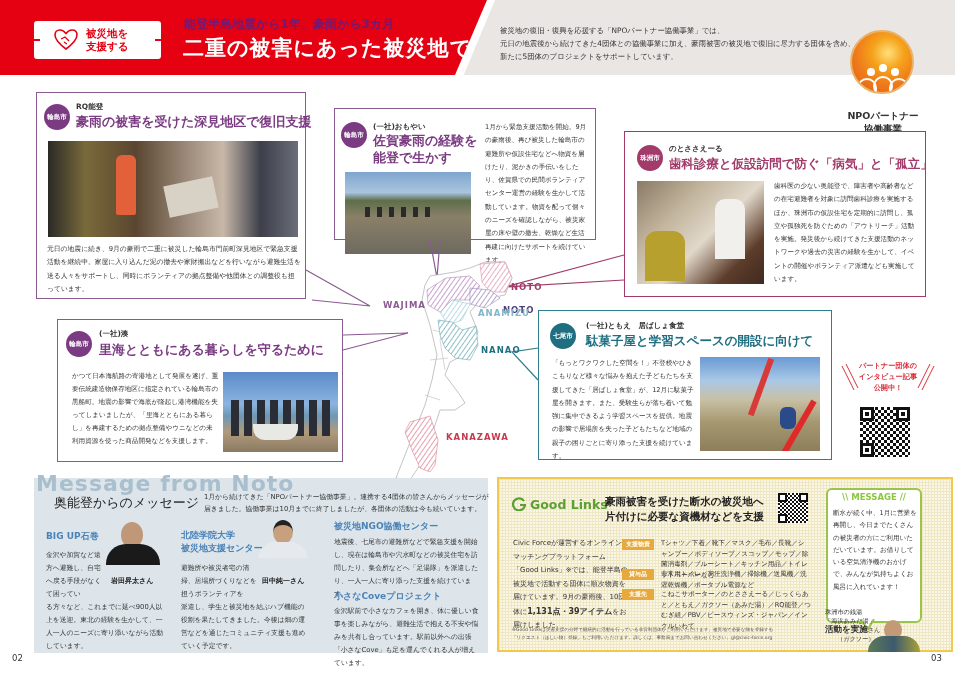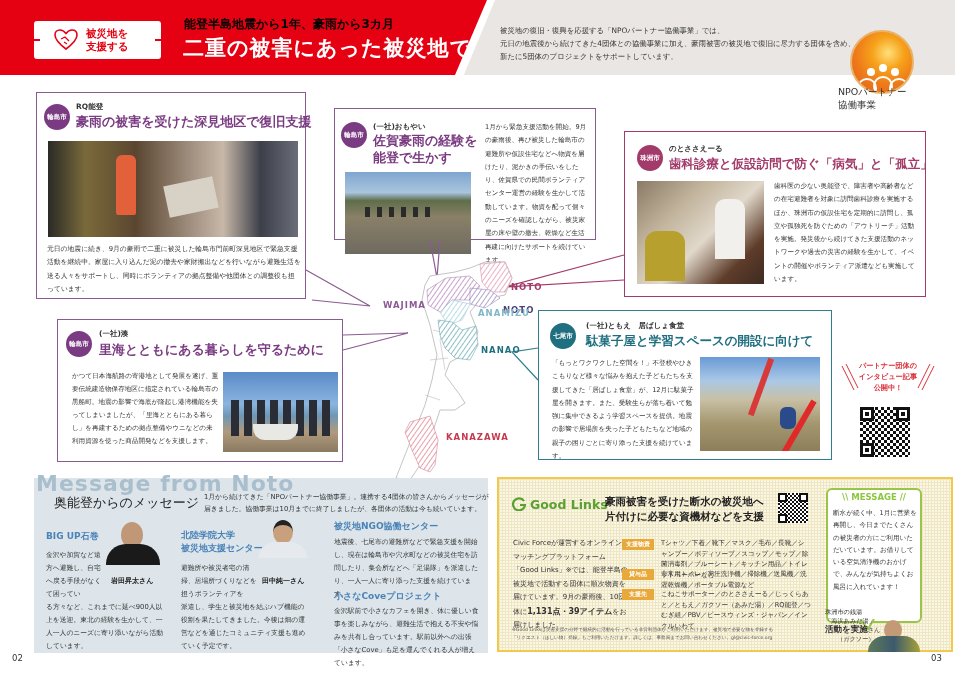--- a/index.html
+++ b/index.html
@@ -6,27 +6,27 @@
 body{width:955px;height:675px;overflow:hidden;background:#fff;font-family:"DejaVu Sans","Liberation Sans",sans-serif;color:#333;position:relative}
 .abs{position:absolute}
 
 #hdr-red{position:absolute;left:0;top:0;width:490px;height:75px;background:#e50012;clip-path:polygon(0 0,100% 0,93% 100%,0 100%)}
 #hdr-grey{position:absolute;left:460px;top:0;width:495px;height:75px;background:#e9e6e3;clip-path:polygon(6% 0,100% 0,100% 100%,0 100%)}
 #hdr-gap{position:absolute;left:455px;top:0;width:40px;height:75px;background:#fff;clip-path:polygon(80% 0,100% 0,22% 100%,0 100%)}
 .support-badge{position:absolute;left:34px;top:21px;width:127px;height:38px;background:#fff;border-radius:3px;display:flex;align-items:center;padding-left:20px;gap:8px}
 .support-badge::before,.support-badge::after{content:"";position:absolute;top:18px;width:10px;height:1.5px;background:#e50012}
 .support-badge::before{left:-4px}.support-badge::after{right:-4px}
 .support-badge .txt{color:#e50012;font-size:10.5px;font-weight:bold;line-height:13px;white-space:pre-line}
-.hdr-sub{position:absolute;left:184px;top:16px;color:#000000;font-size:12px;font-weight:bold}
+.hdr-sub{position:absolute;left:184px;top:16px;color:#701a75;font-size:12px;font-weight:bold}
 .hdr-title{position:absolute;left:183px;top:34px;color:#fff;font-size:21px;font-weight:bold;letter-spacing:1px}
 .hdr-desc{position:absolute;left:500px;top:24px;font-size:7.4px;line-height:13px;color:#333;white-space:pre-line}
 .npo-logo{position:absolute;left:850px;top:30px;width:64px;height:64px;border-radius:50%;border:2px solid #e9b46a;background:radial-gradient(circle at 60% 35%,#ffe07a 0,#f6a21a 30%,#ee7a1a 60%,#e35a16 100%);overflow:hidden}
 .npo-logo .p{position:absolute;width:8px;height:8px;border-radius:50%;background:#fff}
 .npo-logo .b{position:absolute;bottom:-6px;width:20px;height:20px;border-radius:50%;border:2px solid #fff}
-.npo-label{position:absolute;left:838px;top:85px;width:90px;text-align:left;font-size:9.5px;font-weight:normal;line-height:13px;color:#333;white-space:pre-line}
+.npo-label{position:absolute;left:838px;top:109px;width:90px;text-align:center;font-size:9.5px;font-weight:bold;line-height:13px;color:#333;white-space:pre-line}
 
 .card{position:absolute;background:#fff;border:1.5px solid #8c5a93}
 .card.teal{border-color:#2f7e8c}
 .card.magenta{border-color:#a23a6a}
 .city{position:absolute;width:26px;height:26px;border-radius:50%;color:#fff;font-size:6.5px;font-weight:bold;display:flex;align-items:center;justify-content:center}
 .org{position:absolute;font-size:7.5px;font-weight:bold;color:#333;white-space:nowrap}
 .ttl{position:absolute;font-size:13.5px;font-weight:bold;color:#7a3b82;white-space:nowrap;line-height:17px}
 .body{position:absolute;font-size:6.8px;line-height:13.3px;color:#333}
 .photo{position:absolute;overflow:hidden}
 

